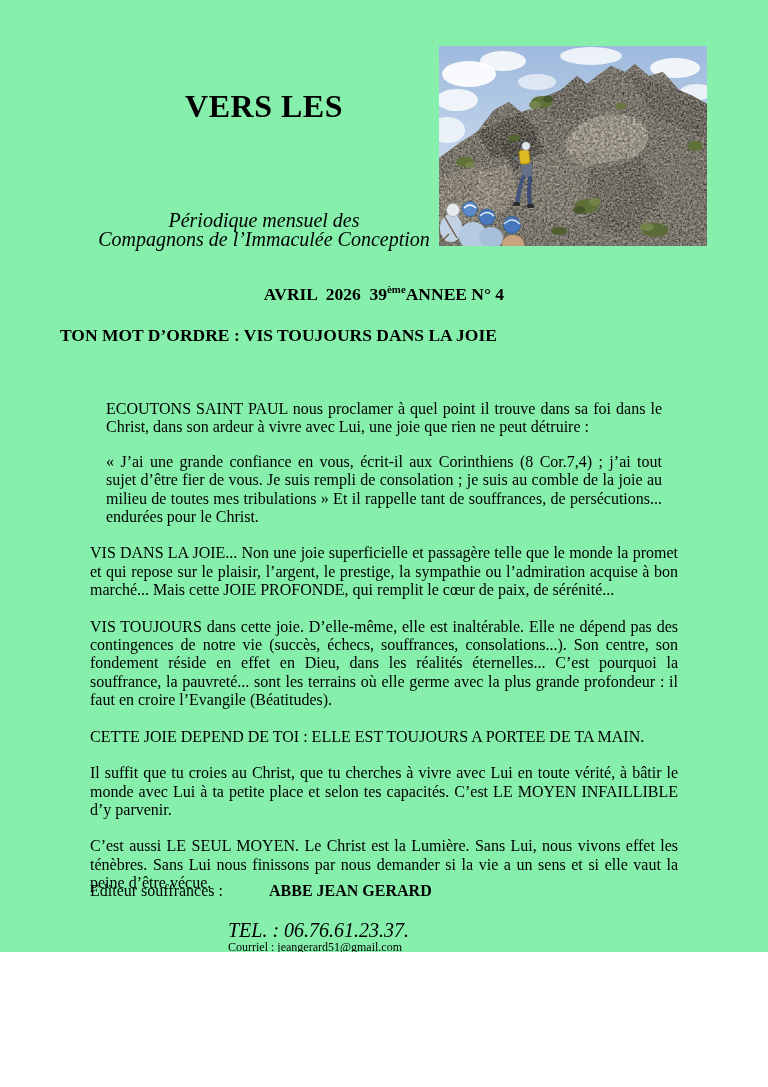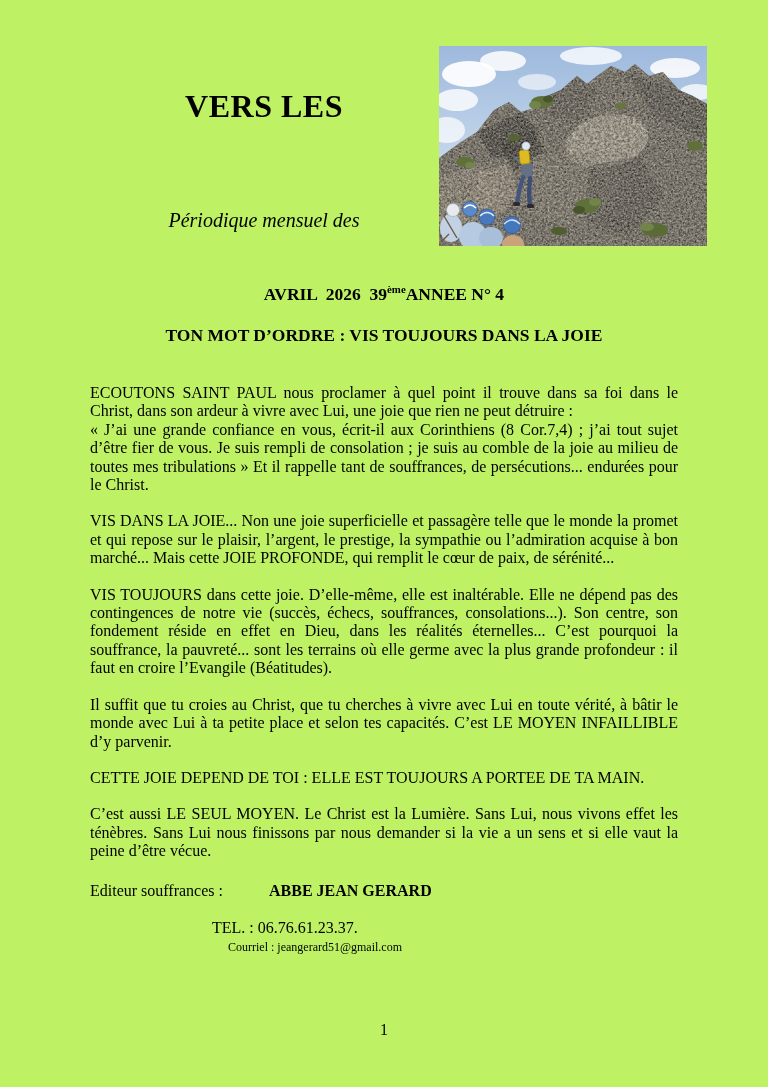--- a/index.html
+++ b/index.html
@@ -1,20 +1,20 @@
 <!DOCTYPE html>
 <html><head>
 <meta charset="utf-8">
 <style>
   html, body { margin: 0; padding: 0; background: #ffffff; }
   .page {
     position: relative;
     width: 768px;
-    height: 1087px;
-    background: #bef264;
+    height: 952px;
+    background: #86efac;
     font-family: "Liberation Serif", "DejaVu Serif", serif;
     color: #000000;
     overflow: hidden;
   }
   .masthead-title {
     position: absolute;
     left: 100px; top: 82px; width: 328px;
     text-align: center;
     font-weight: bold;
     font-size: 32px;
@@ -38,43 +38,43 @@
     left: 90px; top: 283px; width: 588px;
     text-align: center;
     font-weight: bold;
     font-size: 17.5px;
     white-space: pre;
   }
   .issue-line sup { font-size: 0.62em; vertical-align: super; }
   .headline {
     position: absolute;
     left: 60px; top: 325px; width: 648px;
-    text-align: center;
     font-weight: bold;
     font-size: 17.5px;
   }
   .body-col {
     position: absolute;
     left: 90px; top: 384px; width: 588px;
     font-size: 16px;
     line-height: 18.4px;
     text-align: justify;
   }
   .body-col .para { margin: 0 0 18px 0; }
-  .body-col .para div { margin: 0; }
+  .body-col .para div { margin: 16px; }
   .editor-line {
     position: absolute;
     left: 90px; top: 882px;
     font-size: 16px;
   }
   .editor-line .editor-name { font-weight: bold; margin-left: 42px; }
   .contact-tel {
     position: absolute;
-    left: 212px; top: 919px;
-    font-size: 16px;
+    left: 228px; top: 919px;
+    font-size: 20px;
+    font-style: italic;
   }
   .contact-email {
     position: absolute;
     left: 228px; top: 940px;
     font-size: 12px;
   }
   .page-number {
     position: absolute;
     left: 0; top: 1021px; width: 768px;
     text-align: center;
@@ -85,20 +85,21 @@
 <body>
 
 <div class="page">
 
   <div class="masthead-title">
     <div>VERS LES</div>
   </div>
 
   <div class="masthead-subtitle">
     <div>Périodique mensuel des</div>
+    <div>Compagnons de l’Immaculée Conception</div>
   </div>
 
   <div class="photo-frame">
     <svg viewBox="0 0 268 200" width="268" height="200">
       <defs>
         <linearGradient id="sky" x1="0" y1="0" x2="0" y2="1">
           <stop offset="0" stop-color="#9db9dd"></stop>
           <stop offset="0.55" stop-color="#c4d6ea"></stop>
           <stop offset="1" stop-color="#edf2f8"></stop>
         </linearGradient>
@@ -210,22 +211,22 @@
 
   <div class="headline">TON MOT D’ORDRE : VIS TOUJOURS DANS LA JOIE</div>
 
   <div class="body-col">
     <div class="para">
       <div>ECOUTONS SAINT PAUL nous proclamer à quel point il trouve dans sa foi dans le Christ, dans son ardeur à vivre avec Lui, une joie que rien ne peut détruire :</div>
       <div>« J’ai une grande confiance en vous, écrit-il aux Corinthiens (8 Cor.7,4) ; j’ai tout sujet d’être fier de vous. Je suis rempli de consolation ; je suis au comble de la joie au milieu de toutes mes tribulations » Et il rappelle tant de souffrances, de persécutions... endurées pour le Christ.</div>
     </div>
     <div class="para">VIS DANS LA JOIE... Non une joie superficielle et passagère telle que le monde la promet et qui repose sur le plaisir, l’argent, le prestige, la sympathie ou l’admiration acquise à bon marché... Mais cette JOIE PROFONDE, qui remplit le cœur de paix, de sérénité...</div>
     <div class="para">VIS TOUJOURS dans cette joie. D’elle-même, elle est inaltérable. Elle ne dépend pas des contingences de notre vie (succès, échecs, souffrances, consolations...). Son centre, son fondement réside en effet en Dieu, dans les réalités éternelles... C’est pourquoi la souffrance, la pauvreté... sont les terrains où elle germe avec la plus grande profondeur : il faut en croire l’Evangile (Béatitudes).</div>
+    <div class="para">CETTE JOIE DEPEND DE TOI : ELLE EST TOUJOURS A PORTEE DE TA MAIN.</div>
     <div class="para">Il suffit que tu croies au Christ, que tu cherches à vivre avec Lui en toute vérité, à bâtir le monde avec Lui à ta petite place et selon tes capacités. C’est LE MOYEN INFAILLIBLE d’y parvenir.</div>
-    <div class="para">CETTE JOIE DEPEND DE TOI : ELLE EST TOUJOURS A PORTEE DE TA MAIN.</div>
     <div class="para">C’est aussi LE SEUL MOYEN. Le Christ est la Lumière. Sans Lui, nous vivons effet les ténèbres. Sans Lui nous finissons par nous demander si la vie a un sens et si elle vaut la peine d’être vécue.</div>
   </div>
 
   <div class="editor-line"><span>Editeur souffrances : </span><span class="editor-name">ABBE JEAN GERARD</span></div>
 
   <div class="contact-tel">TEL. : 06.76.61.23.37.</div>
   <div class="contact-email">Courriel : jeangerard51@gmail.com</div>
 
   <div class="page-number">1</div>
 

